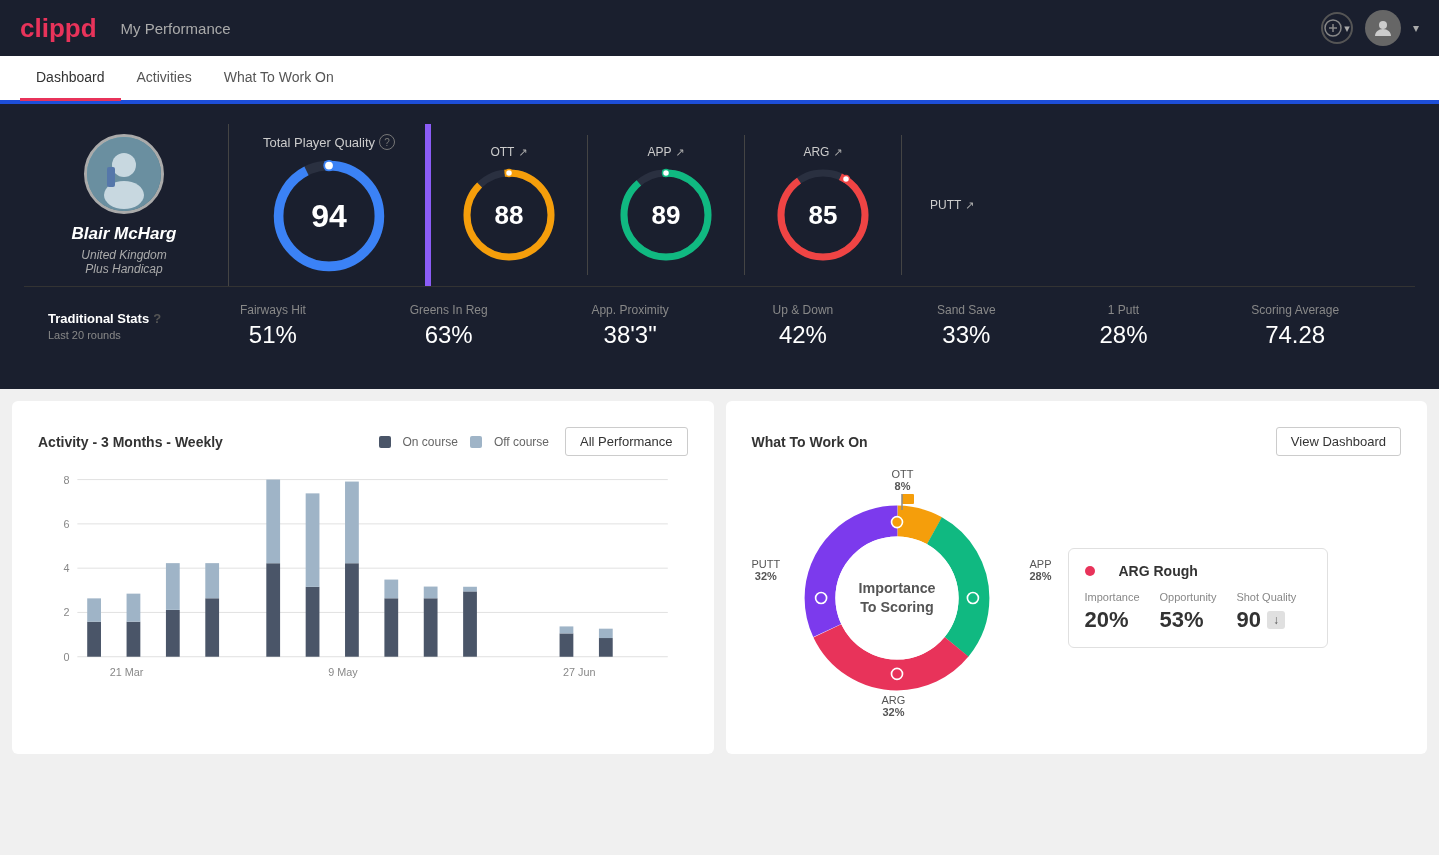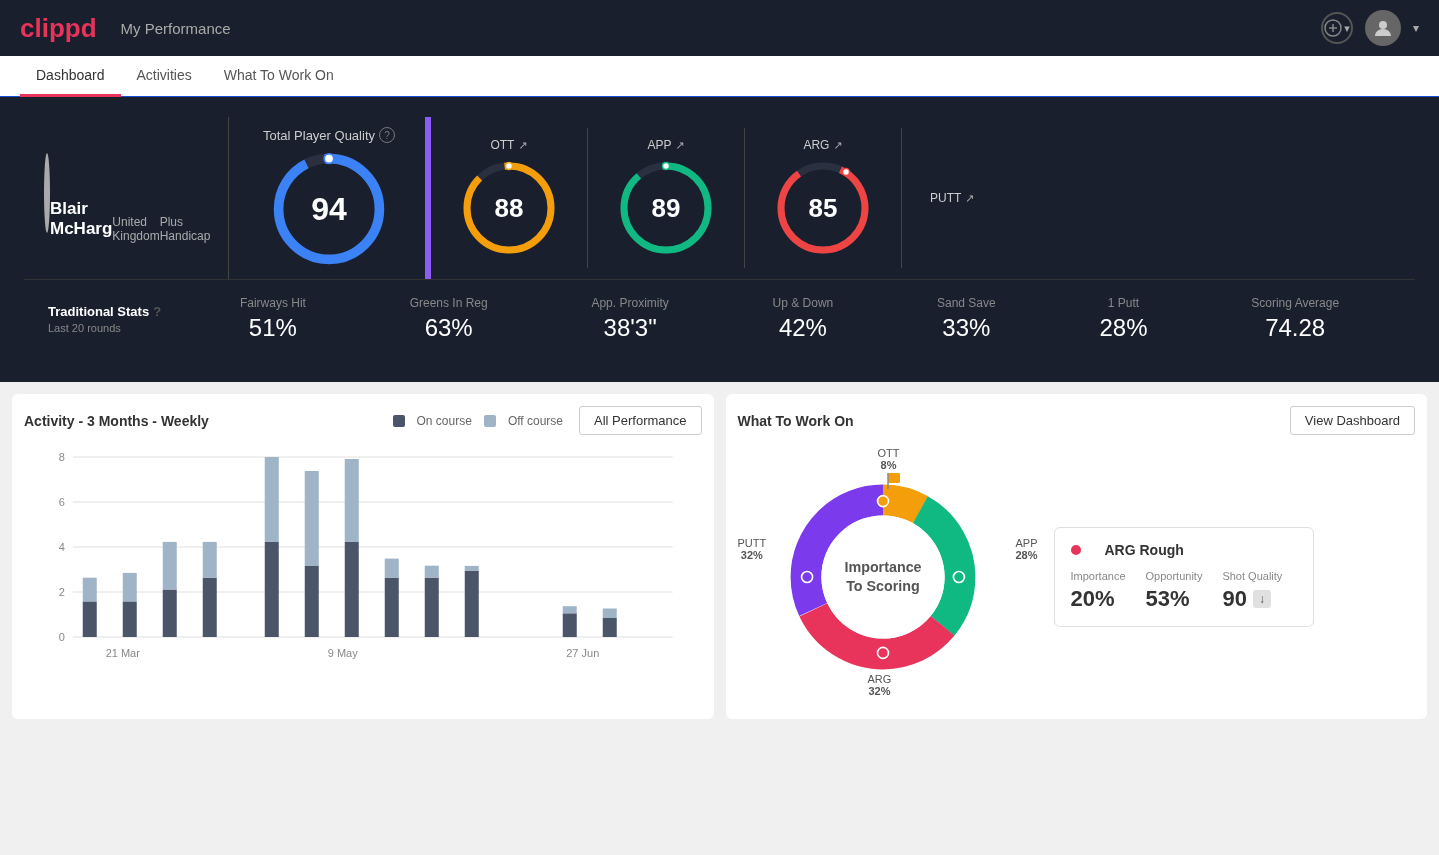--- a/index.html
+++ b/index.html
@@ -49,22 +49,22 @@
       cursor: pointer;
     }
     .avatar-btn svg { fill: #aaa; }
 
     
     .nav-tabs {
       background: #fff;
       display: flex;
       align-items: center;
       padding: 0 20px;
-      border-bottom: 1px solid #1d4ed8;
-      height: 41px;
+      border-bottom: 4px solid #1d4ed8;
+      height: 48px;
     }
     .nav-tab {
       padding: 0 16px;
       height: 100%;
       display: flex; align-items: center;
       font-size: 14px;
       cursor: pointer;
       color: #555;
       border-bottom: 3px solid transparent;
       margin-bottom: -1px;
@@ -84,22 +84,24 @@
       gap: 0;
     }
     .hero-top {
       display: flex;
       align-items: center;
       gap: 0;
     }
     .player-info {
       width: 200px;
       display: flex;
-      align-items: flex-end;
+      flex-direction: column;
+      align-items: center;
       padding: 10px 20px;
+      font-style: italic;
     }
     .player-avatar {
       width: 80px; height: 80px;
       border-radius: 50%;
       border: 3px solid #aaa;
       background: #aaa;
       overflow: hidden;
       margin-bottom: 10px;
       display: flex; align-items: center; justify-content: center;
     }
@@ -256,21 +258,21 @@
     
     .bottom-panels {
       display: flex;
       gap: 12px;
       padding: 12px;
       background: #f0f0f0;
     }
     .panel {
       background: #fff;
       border-radius: 6px;
-      padding: 12px;
+      padding: 26px;
       flex: 1;
     }
     .panel-header {
       display: flex;
       align-items: center;
       justify-content: space-between;
       margin-bottom: 12px;
     }
     .panel-title {
       font-size: 14px;

